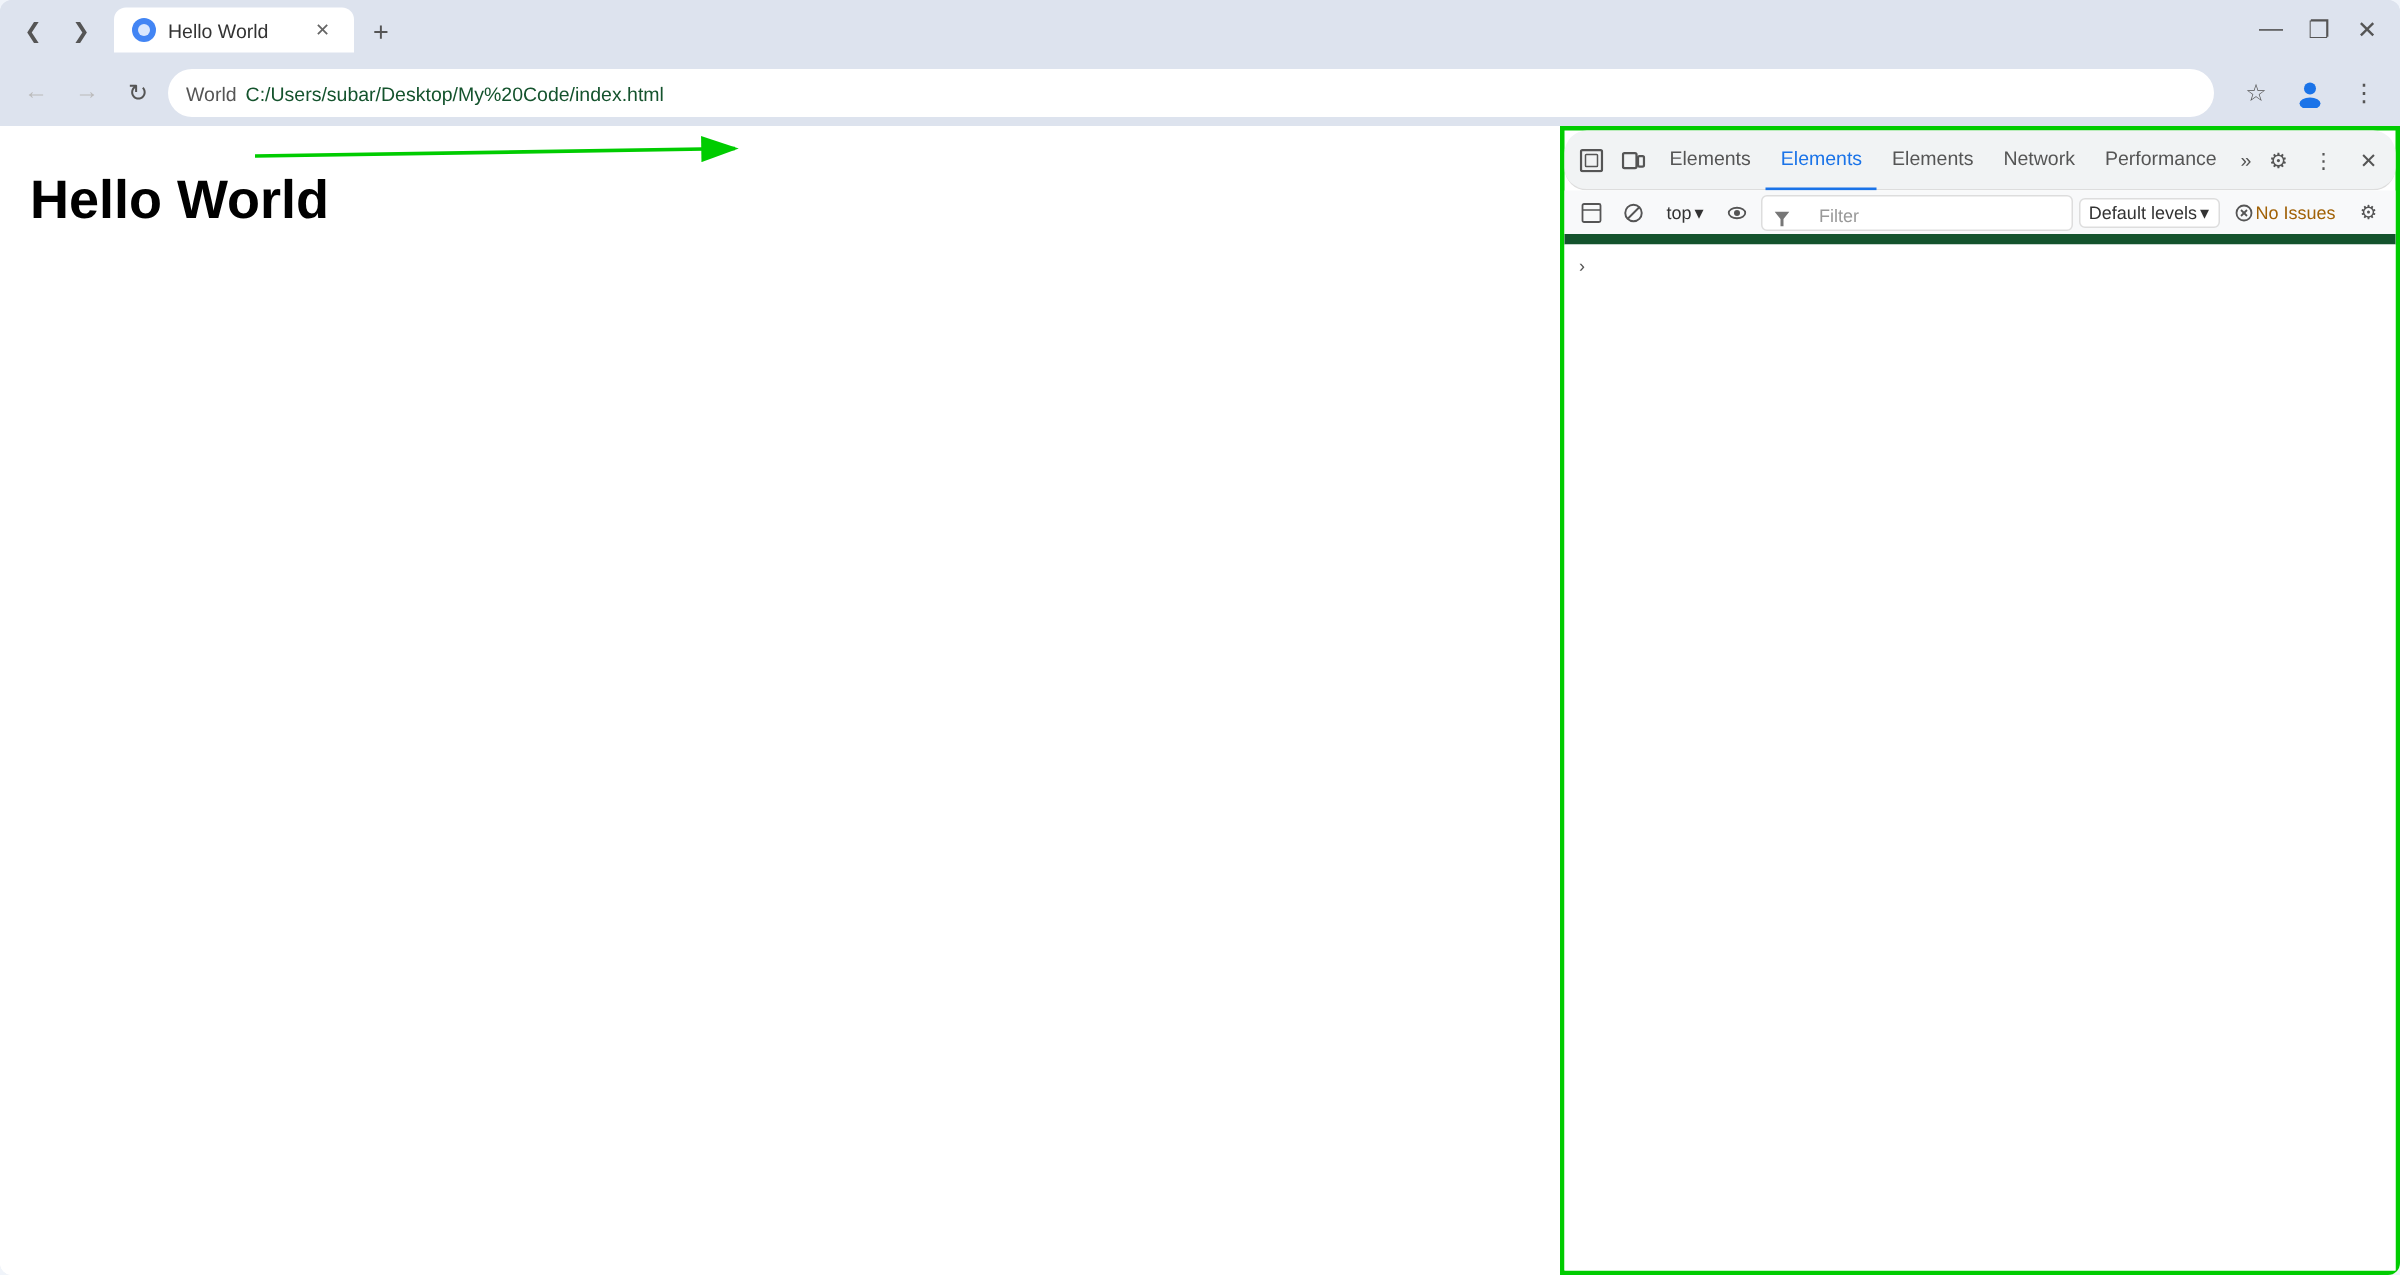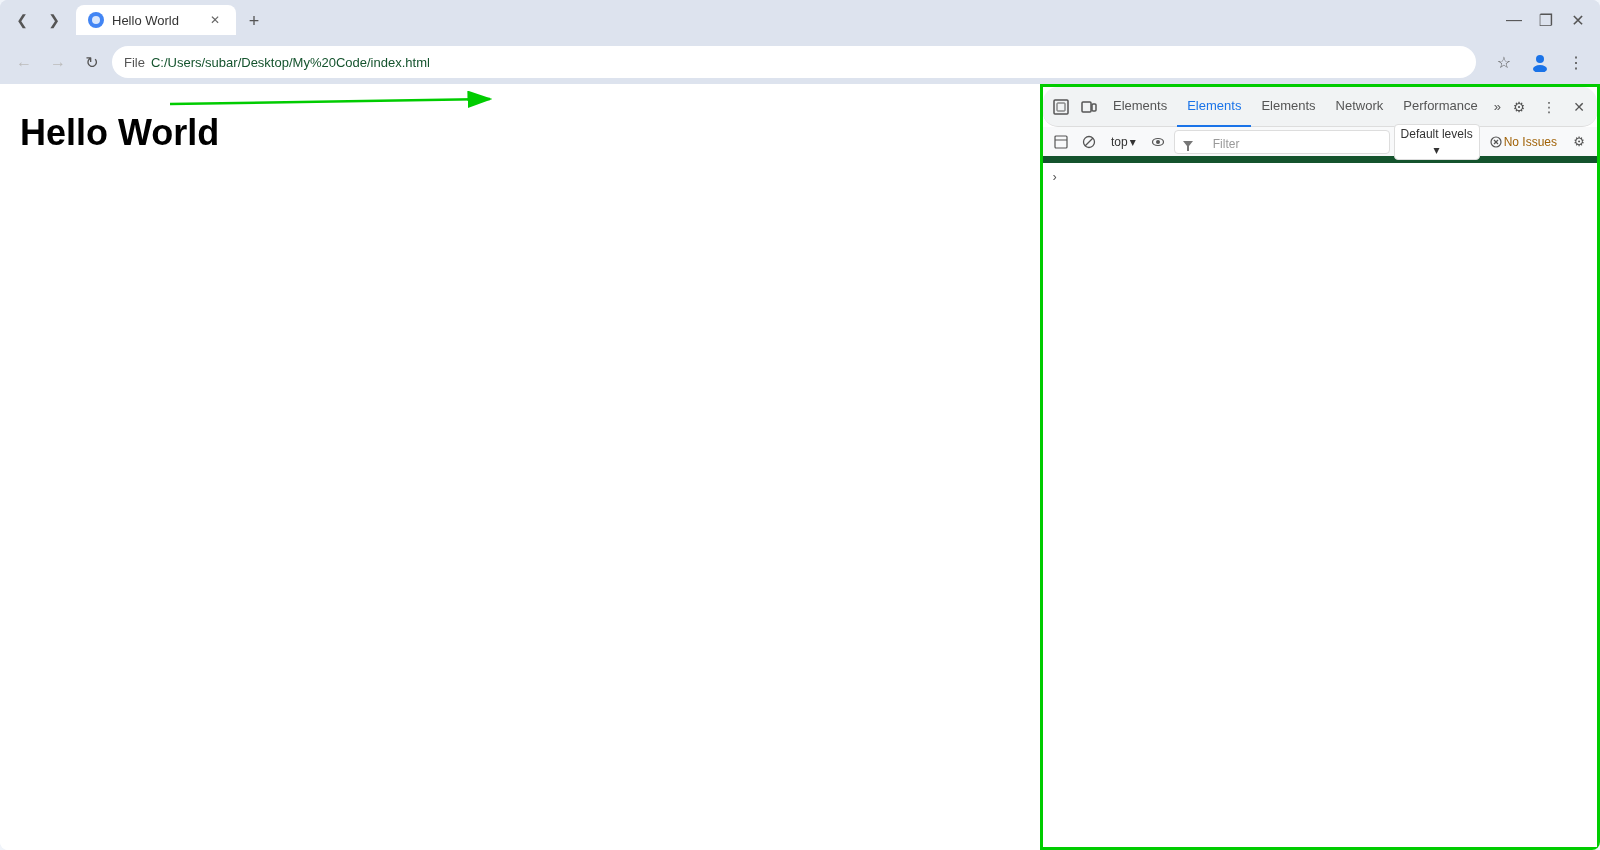--- a/index.html
+++ b/index.html
@@ -283,21 +283,20 @@
       display: flex;
       align-items: center;
       gap: 2px;
       padding: 2px 6px;
       font-size: 12px;
       color: #333;
       cursor: pointer;
       border: 1px solid #ddd;
       border-radius: 4px;
       background: #fff;
-      flex-direction: column;
     }
     .no-issues {
       display: flex;
       align-items: center;
       gap: 2px;
       font-size: 12px;
       color: #a16207;
       padding: 2px 6px;
     }
     .console-settings-btn {
@@ -383,21 +382,21 @@
     </div>
   </div>
 
   <div class="address-bar">
     <div class="nav-controls">
       <div class="nav-btn disabled">←</div>
       <div class="nav-btn disabled">→</div>
       <div class="nav-btn">↻</div>
     </div>
     <div class="address-input-wrap">
-      <span class="file-label">File</span>
+      <span class="file-label">World</span>
       <span class="address-url">C:/Users/subar/Desktop/My%20Code/index.html</span>
     </div>
     <div class="address-actions">
       <div class="addr-btn">☆</div>
       <div class="addr-btn">
         <svg width="20" height="20" viewBox="0 0 20 20">
             <circle cx="10" cy="7" r="4" fill="#1a73e8"></circle>
             <ellipse cx="10" cy="17" rx="7" ry="4" fill="#1a73e8"></ellipse>
           </svg>
       </div>

